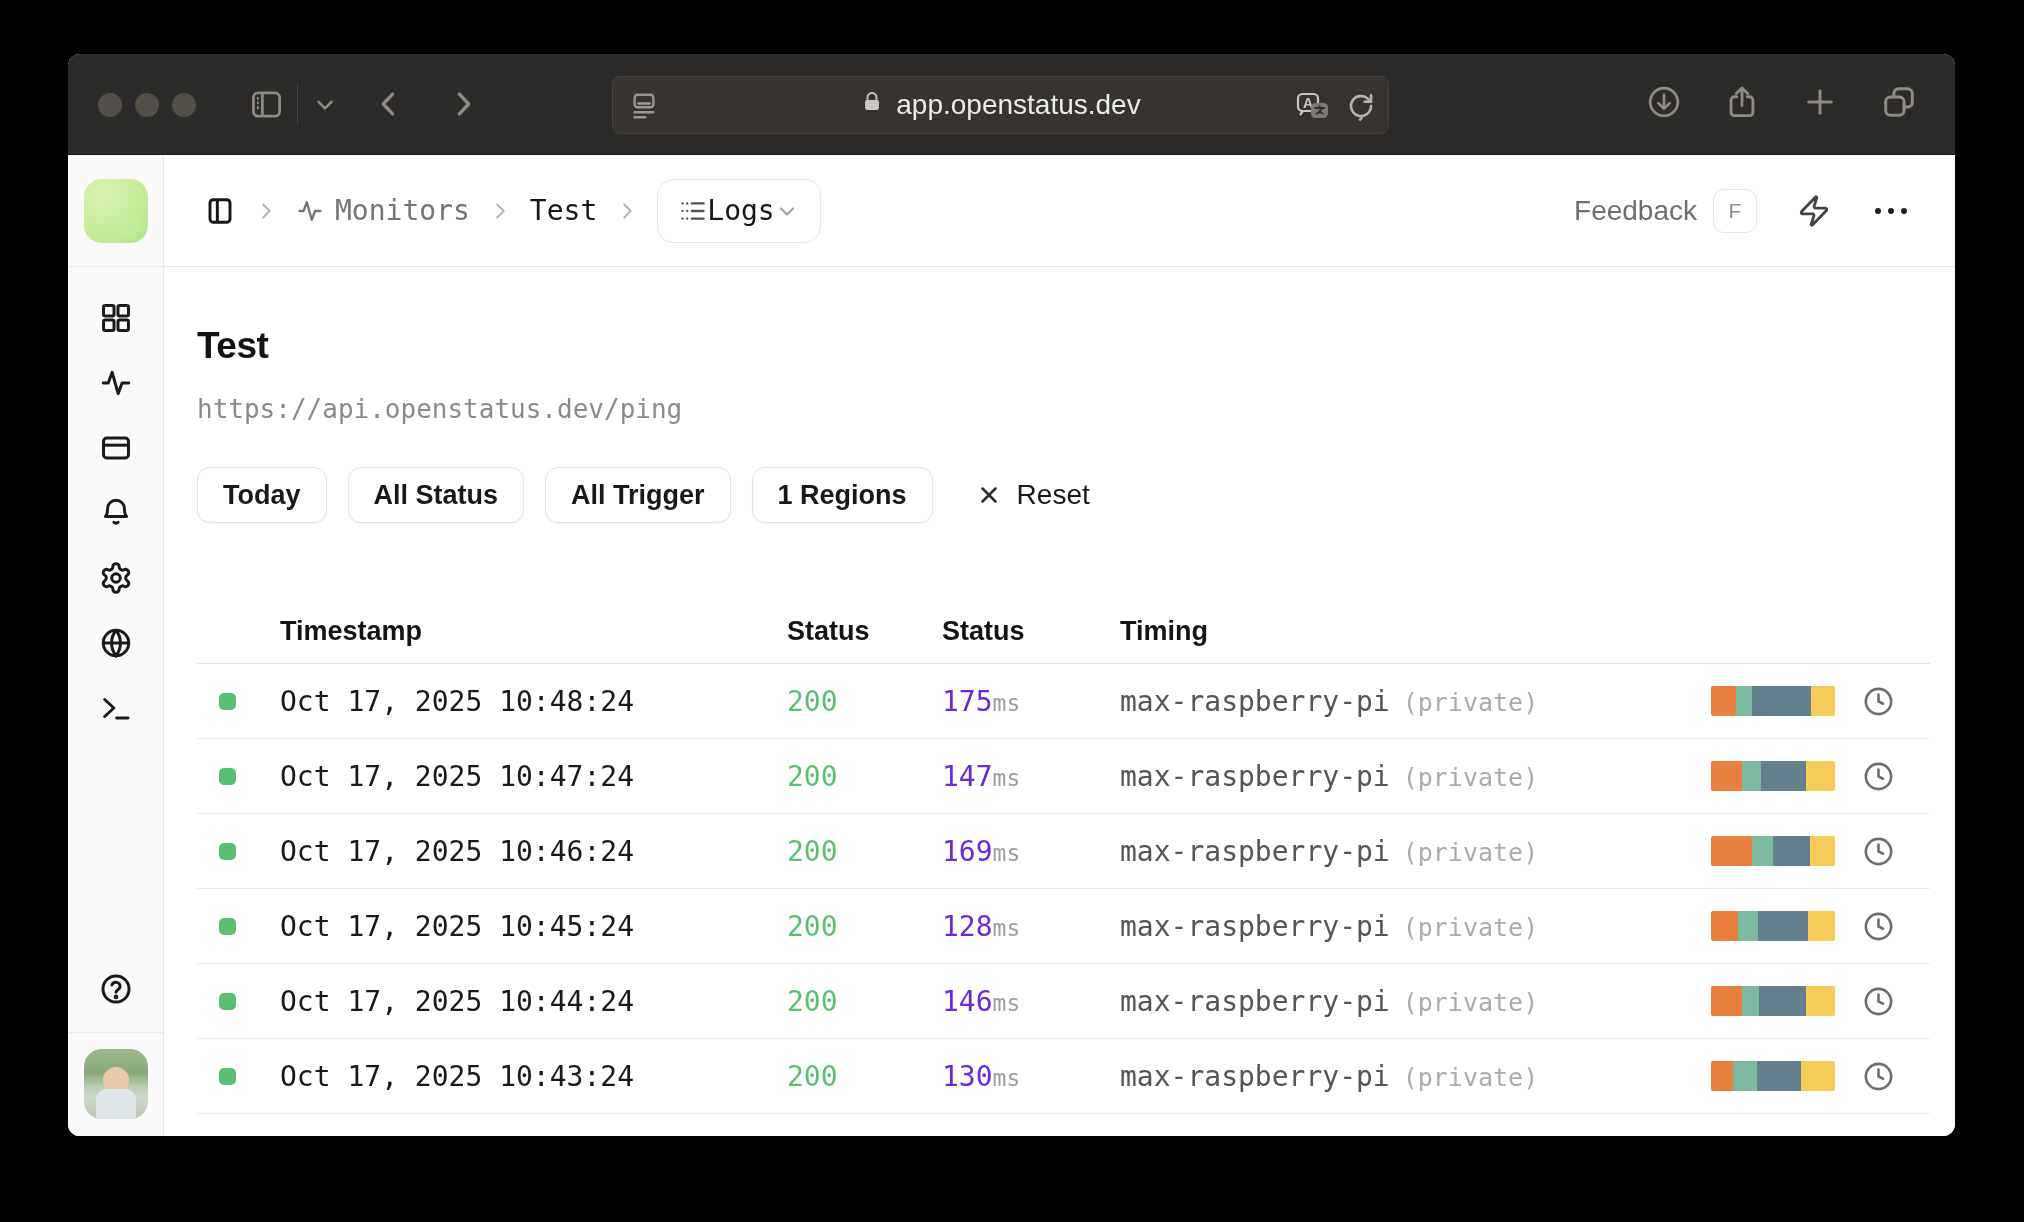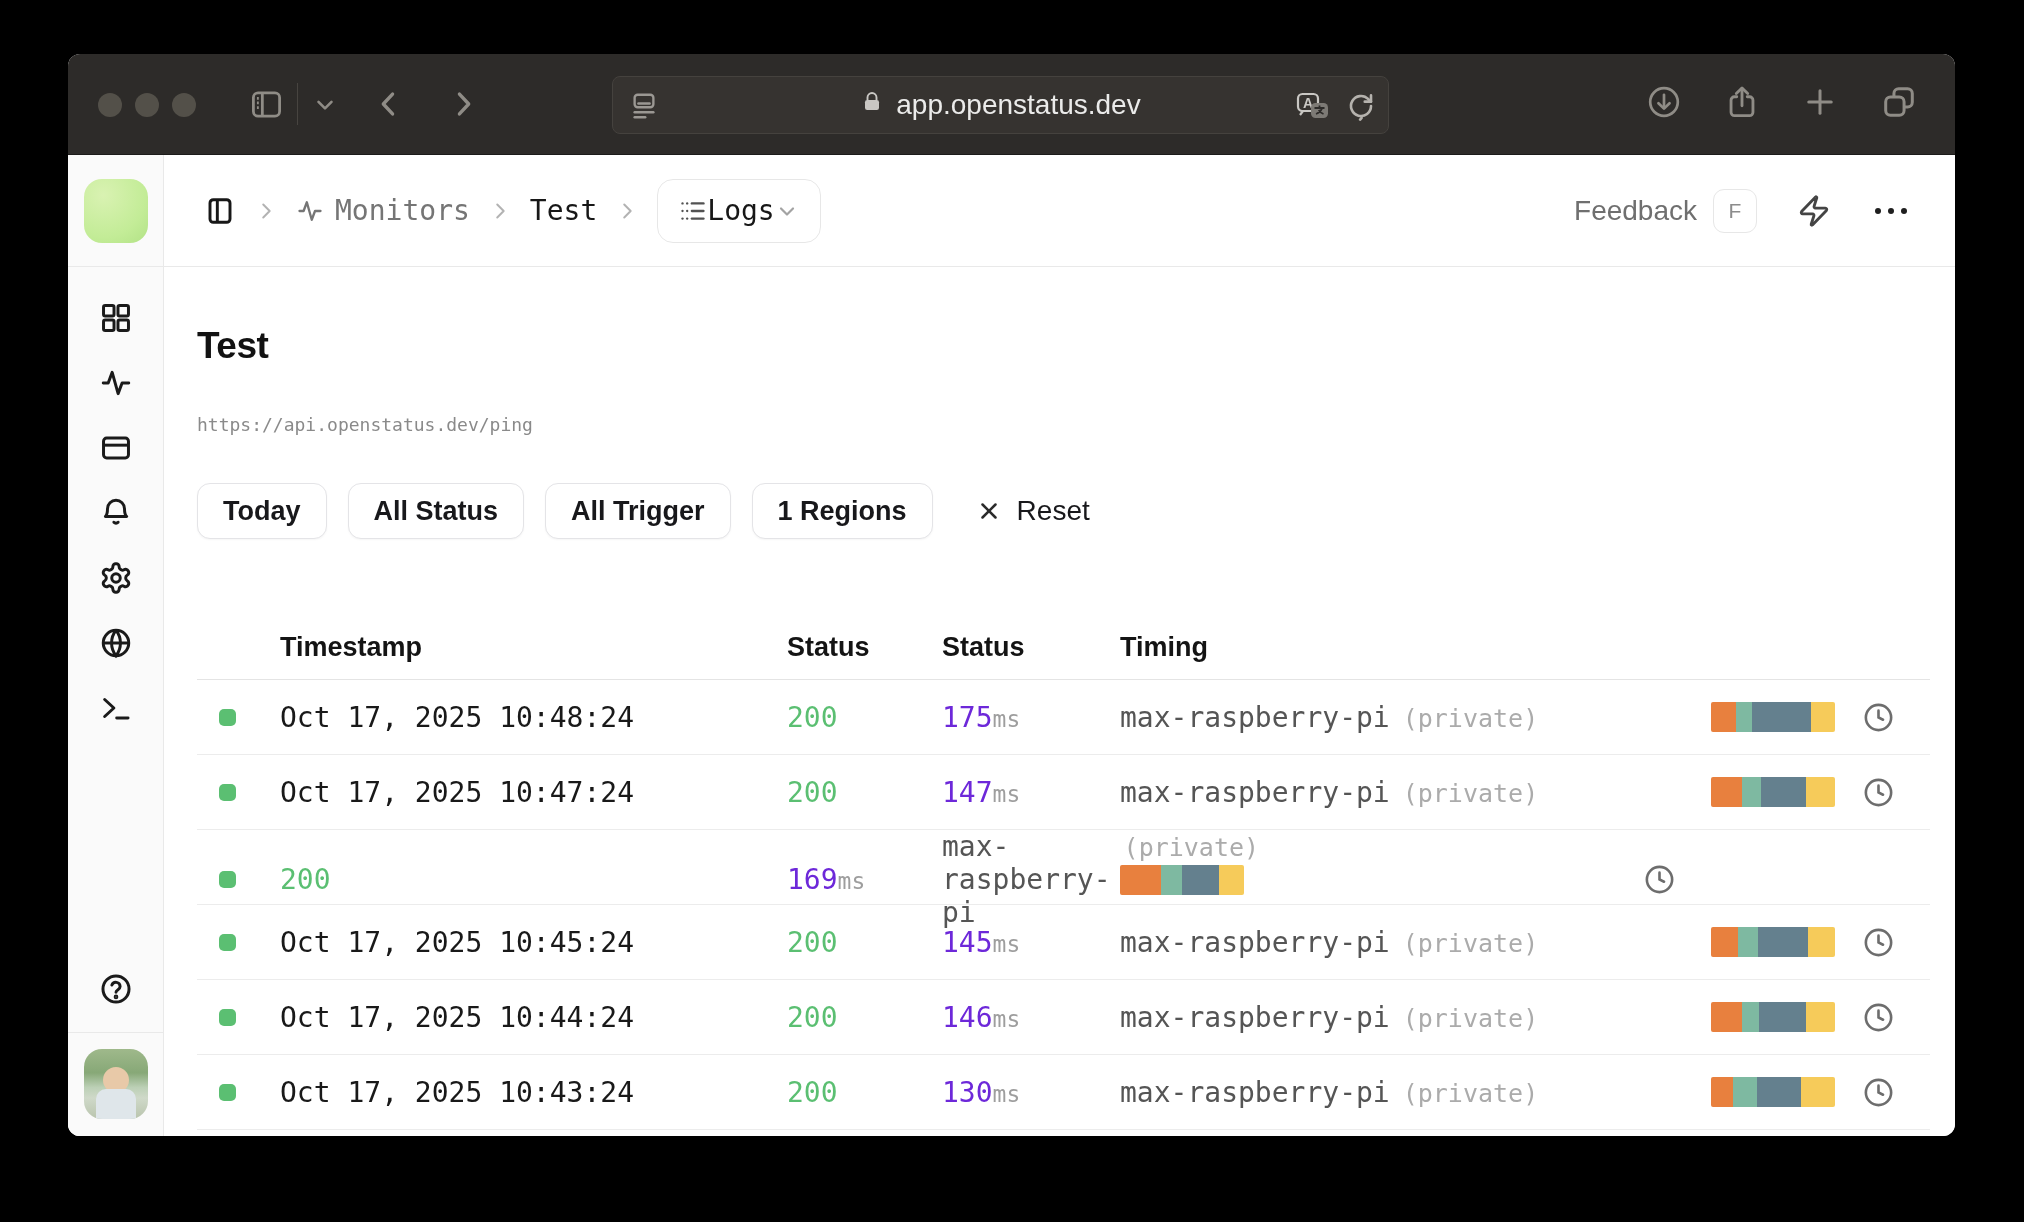--- a/index.html
+++ b/index.html
@@ -57,21 +57,21 @@
   .feedback{display:flex;align-items:center;gap:16px;color:#6f6f6f;font-size:28px;margin-left:41px;}
   .kbd{width:42px;height:42px;border:1.5px solid #e7e7e7;border-radius:11px;display:flex;align-items:center;
        justify-content:center;font-size:21px;color:#8c8c8c;background:#fff;}
   .zap{color:#444;display:flex;margin-left:6px;}
   .dots3{display:flex;gap:7px;margin-left:10px;}
   .dots3 i{width:6px;height:6px;border-radius:50%;background:#1f1f1f;}
 
   
   .content{padding:56px 25px 0 33px;flex:1;min-height:0;}
   h1.title{margin:0;font-size:37px;line-height:46px;font-weight:700;color:#121212;letter-spacing:-0.5px;}
-  .endpoint{margin-top:40px;font-size:18px;line-height:32px;color:#8a8a8a;}
+  .endpoint{margin-top:24px;font-size:26px;line-height:32px;color:#8a8a8a;}
   .filters{margin-top:42px;display:flex;align-items:center;gap:21px;}
   .chip{height:54px;padding:0 25px;border:1px solid #e4e4e7;border-radius:13px;background:#fff;
         display:flex;align-items:center;font-size:27px;font-weight:600;color:#18181b;
         box-shadow:0 1px 2px rgba(0,0,0,0.04);}
   .reset{display:flex;align-items:center;gap:15px;margin-left:22px;font-size:28px;font-weight:500;color:#18181b;}
   .reset .x{display:flex;color:#2b2b2b;}
 
   
   .table{margin-top:76px;}
   .thead,.row{display:grid;grid-template-columns:83px 507px 155px 178px 591px 1fr;align-items:center;}
@@ -422,20 +422,21 @@
                       <polyline points="12 7 12 12 15.3 13.6"></polyline>
                     </svg>
       </span>
     </div>
   </div>
 
   <div class="row">
     <div class="c-dot">
                   <span class="dot"></span>
                 </div>
+    <div class="c-ts mono">Oct 17, 2025 10:46:24</div>
     <div class="c-status mono">200</div>
     <div class="c-lat">
       <span class="lat-val mono">169</span>
       <span class="lat-unit mono">ms</span>
     </div>
     <div class="c-region mono">
       <span>max-raspberry-pi</span>
       <span class="region-suffix">(private)</span>
     </div>
     <div class="c-timing">
@@ -455,21 +456,21 @@
     </div>
   </div>
 
   <div class="row">
     <div class="c-dot">
                   <span class="dot"></span>
                 </div>
     <div class="c-ts mono">Oct 17, 2025 10:45:24</div>
     <div class="c-status mono">200</div>
     <div class="c-lat">
-      <span class="lat-val mono">145</span>
+      <span class="lat-val mono">128</span>
       <span class="lat-unit mono">ms</span>
     </div>
     <div class="c-region mono">
       <span>max-raspberry-pi</span>
       <span class="region-suffix">(private)</span>
     </div>
     <div class="c-timing">
       <span class="tbar">
                     <i style="width: 22%; background: rgb(232, 128, 62);"></i>
                     <i style="width: 16%; background: rgb(126, 185, 161);"></i>

